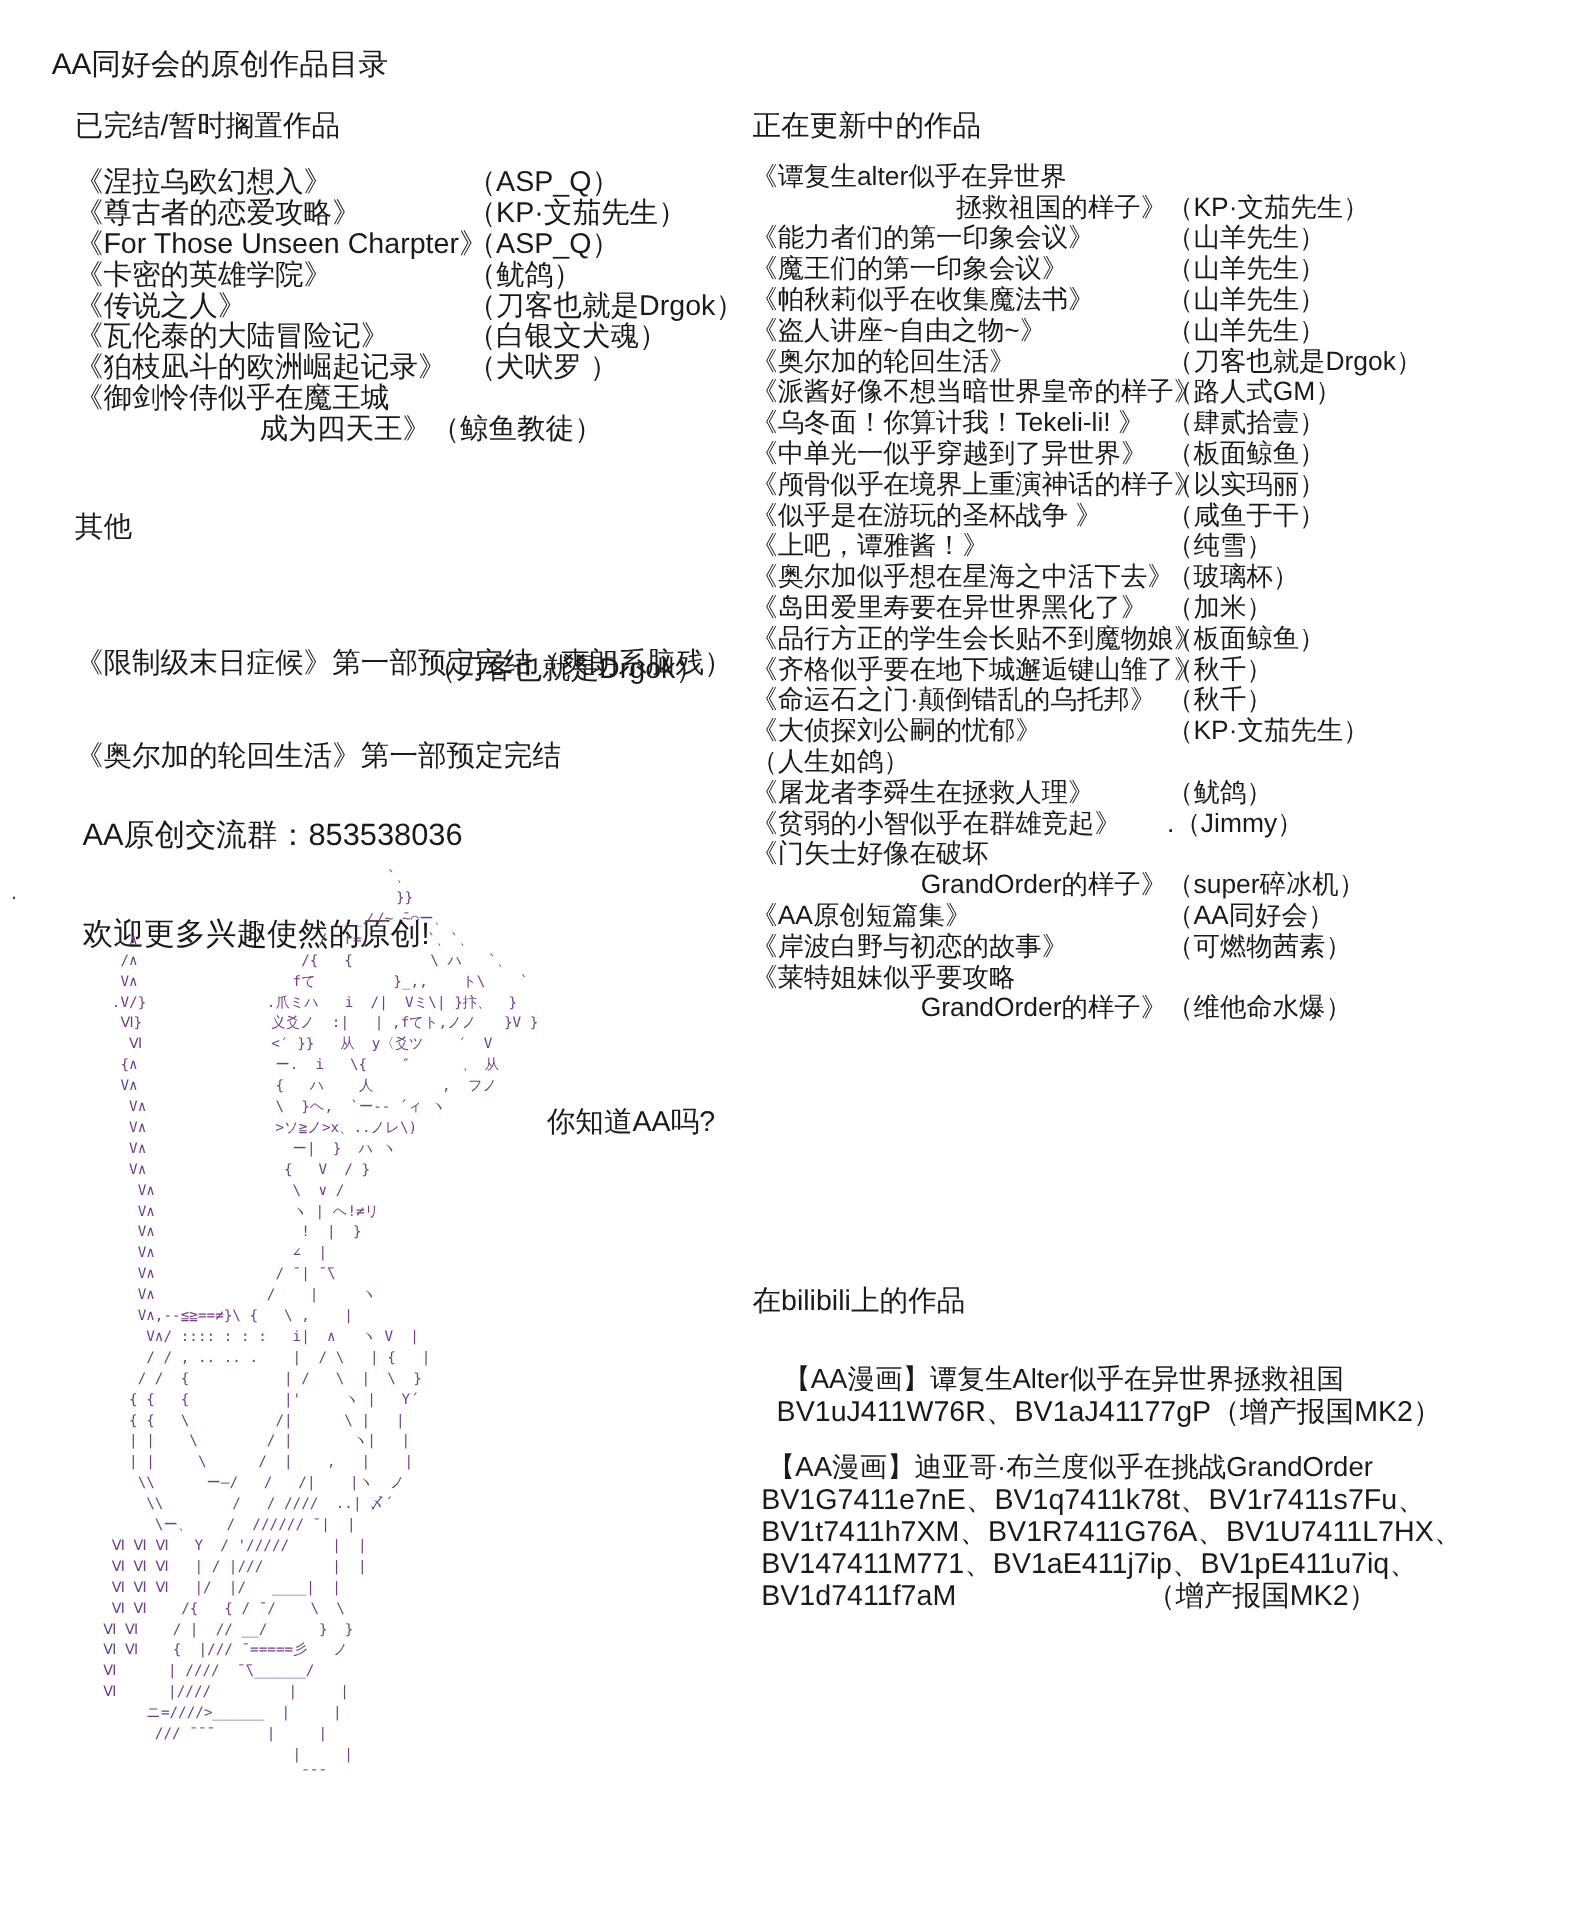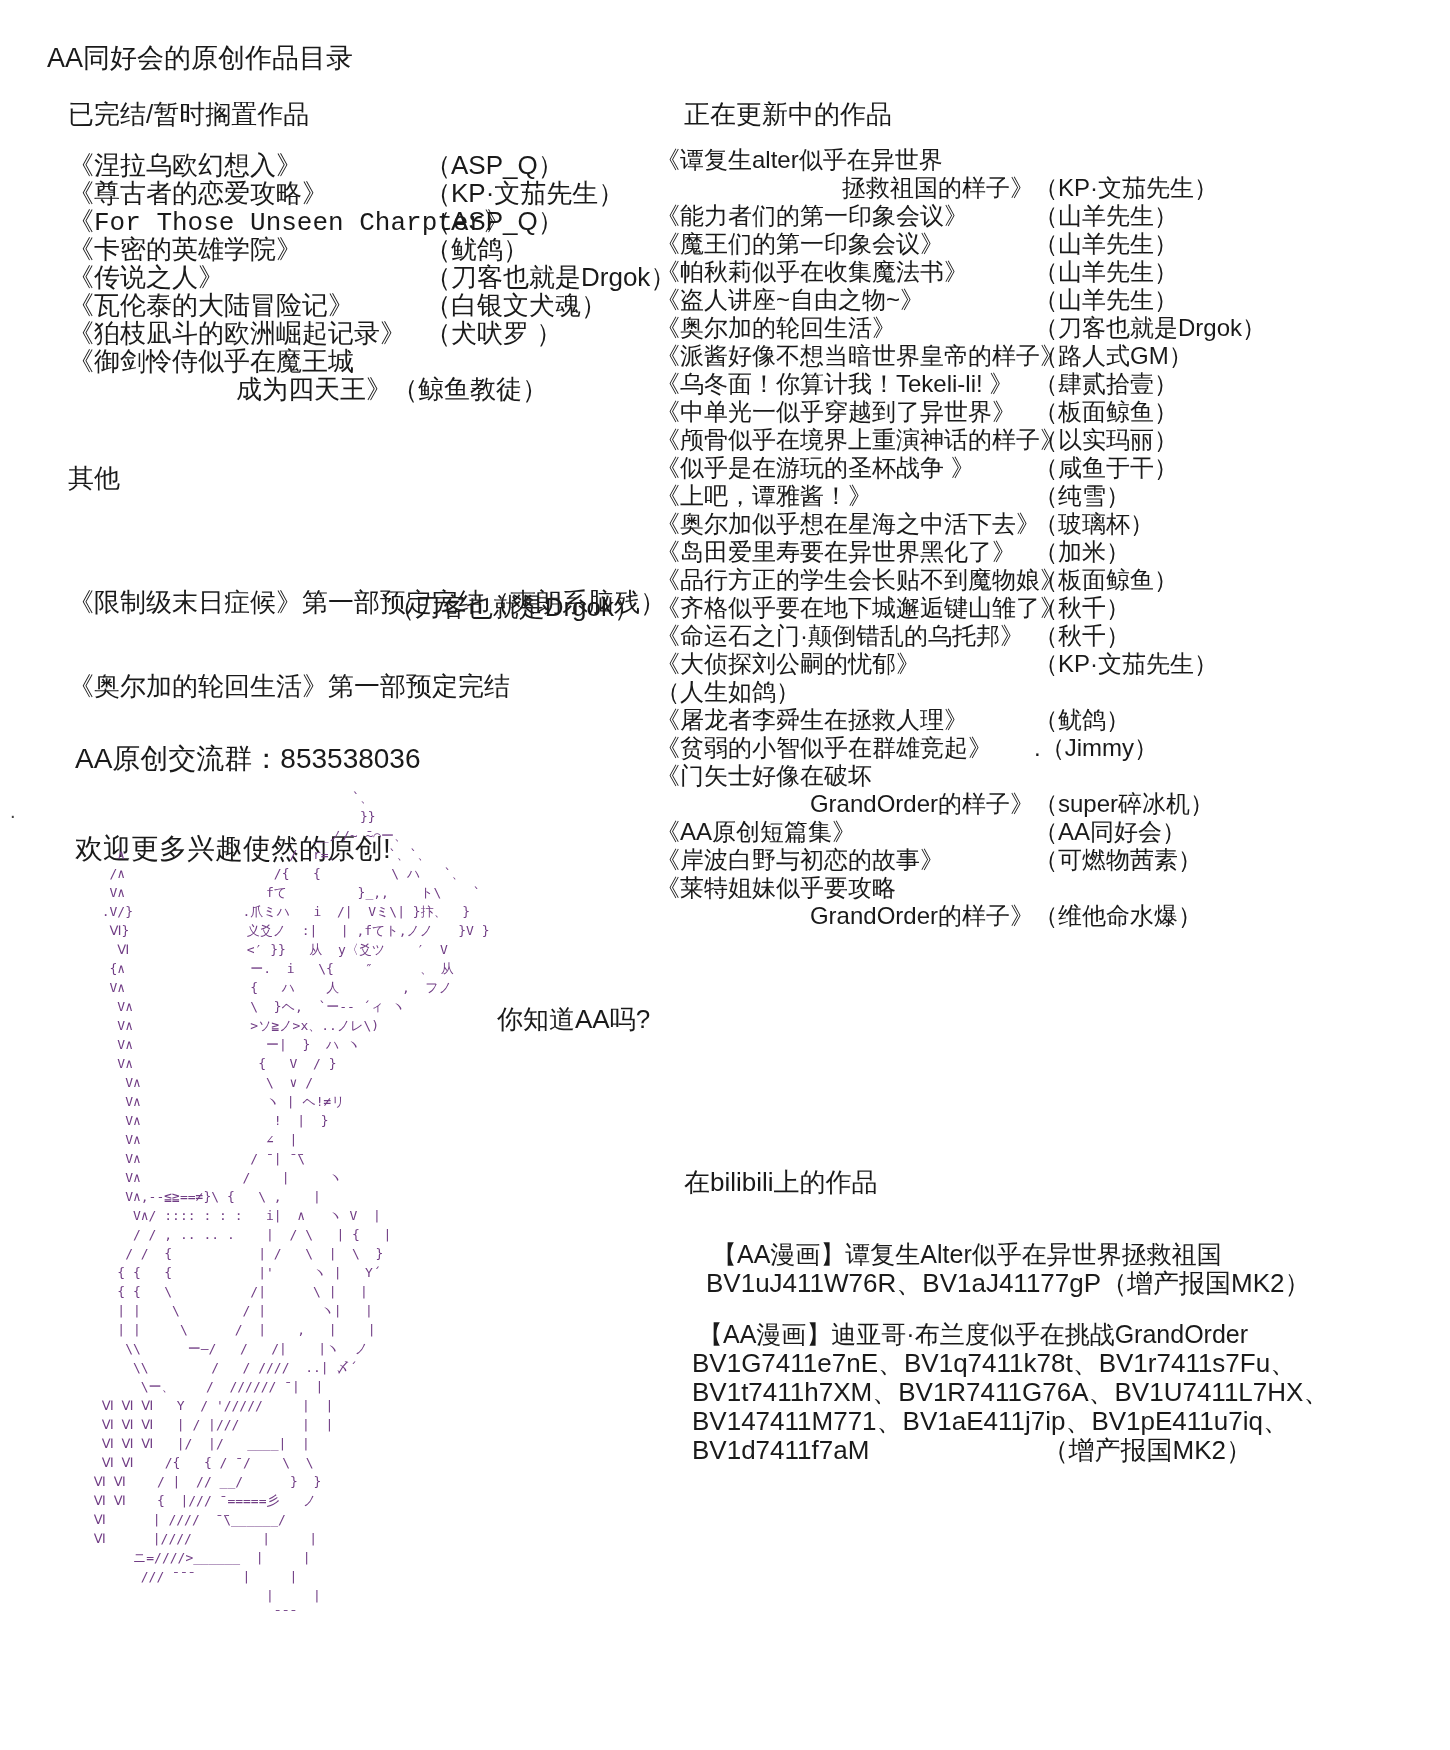--- a/index.html
+++ b/index.html
@@ -11,26 +11,26 @@
   .abs{position:absolute;}
   .h{font-size:26px;line-height:28px;white-space:pre;}
   #page-title{left:47px;top:44px;font-size:27px;}
   #completed-heading{left:68px;top:100px;}
   #completed-list{left:68px;top:148px;font-size:26px;}
   #others-heading{left:68px;top:464px;}
   #others-lines{left:68px;top:532px;font-size:26px;line-height:28px;white-space:pre;}
   #others-credit{left:68px;top:590px;width:572px;text-align:right;font-size:26px;white-space:pre;}
   #contact{left:75px;top:684px;font-size:28px;line-height:30px;white-space:pre;}
   #ongoing-heading{left:684px;top:100px;}
-  #ongoing-list{left:656px;top:144px;font-size:24px;}
+  #ongoing-list{left:683px;top:144px;font-size:24px;}
   .row{display:flex;height:28px;align-items:flex-start;white-space:pre;}
   .row .t{flex:none;}
   .row .w{flex:none;text-align:right;}
   .row .a{flex:none;white-space:pre;}
-  #completed-list .t{width:357px;font-family:Liberation Mono, monospace;}
+  #completed-list .t{width:357px;}
   #completed-list .w{width:480px;}
   #ongoing-list .t{width:378px;}
   #ongoing-list .w{width:378px;}
   #ascii-art{
     left:86px;top:788px;
     font-family:"DejaVu Sans Mono","Liberation Mono",monospace;
     font-size:13px;line-height:19px;margin:0;white-space:pre;
   }
   #art-caption{left:497px;top:1002px;font-size:26px;white-space:pre;}
   #stray-dot{left:10px;top:800px;font-size:20px;color:#444;}

